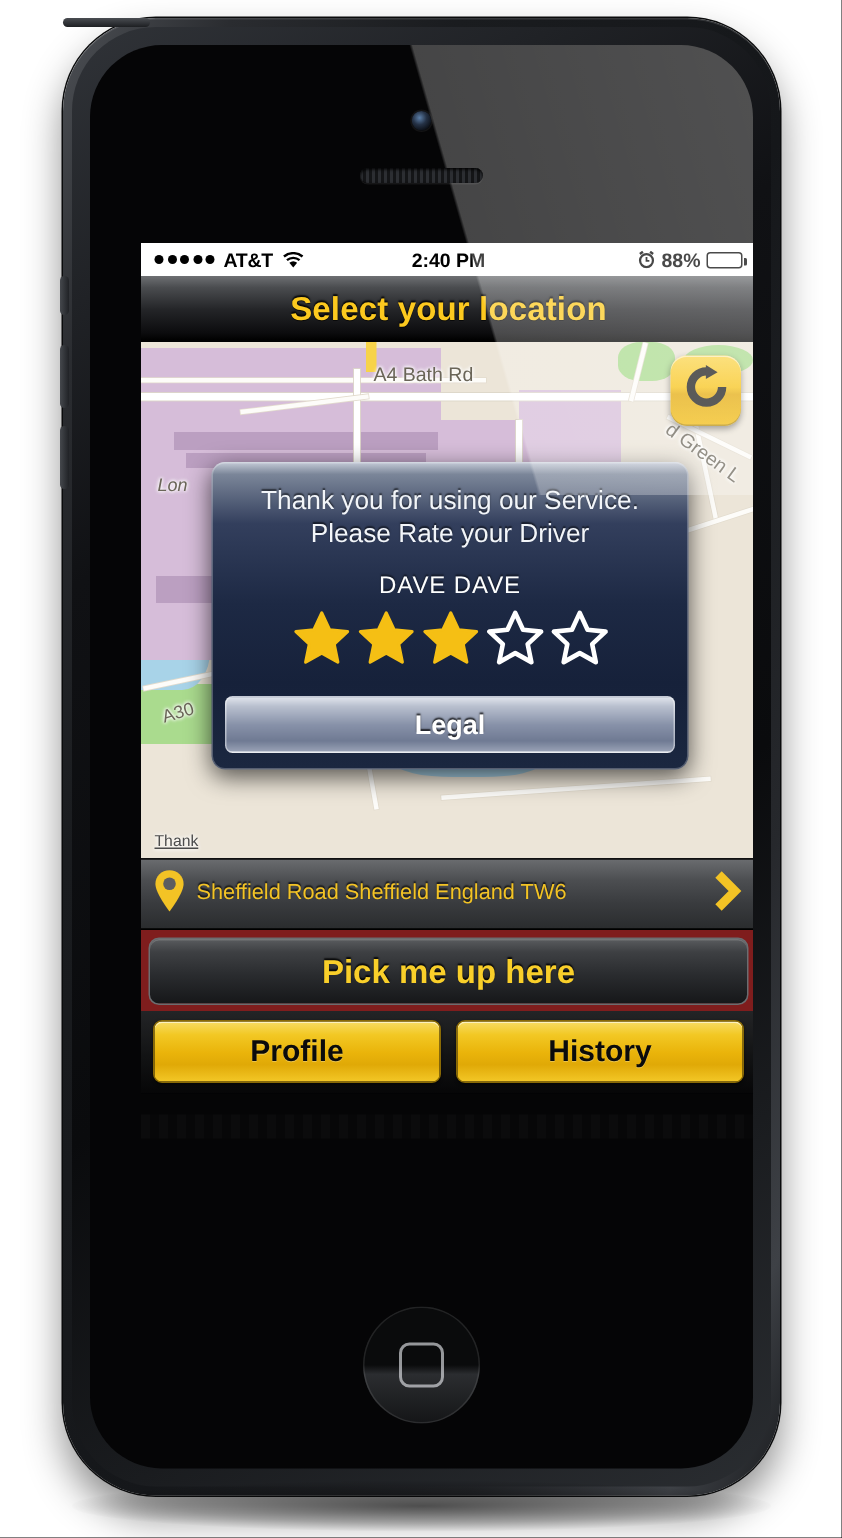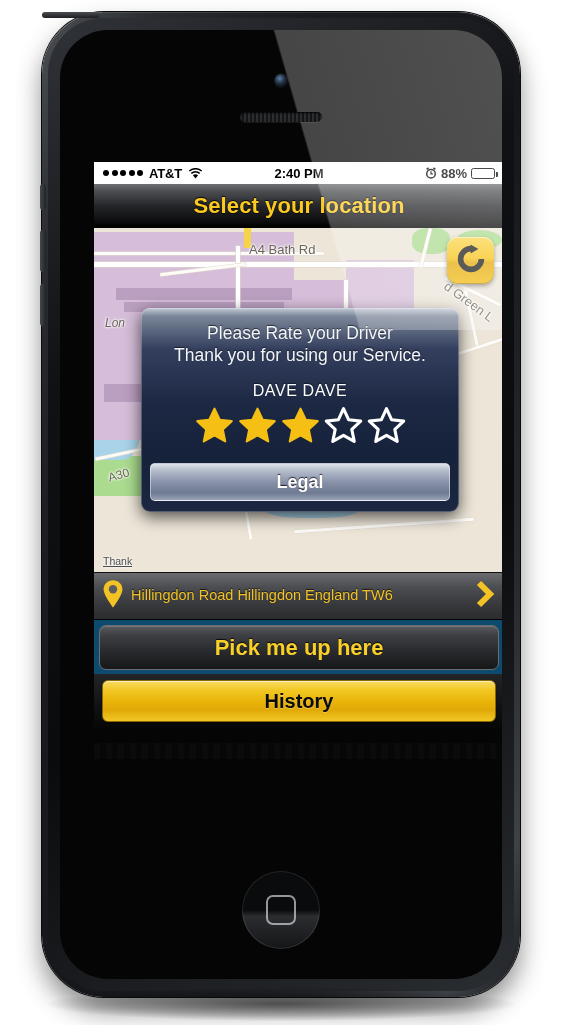--- a/index.html
+++ b/index.html
@@ -220,21 +220,21 @@
   }
   #location-pin-icon { flex:0 0 auto; margin-right:7px; }
   #address-text {
     flex:1; color:#f3c325; font-size:14.5px; line-height:1.22;
     text-shadow:0 -1px 1px rgba(0,0,0,.75);
   }
   #address-chevron-icon { flex:0 0 auto; margin-left:4px; margin-right:3px; }
 
   
   #pickup-section {
-    background:#0c4a6e; padding:5px 5px 4px;
+    background:#7f1d1d; padding:5px 5px 4px;
   }
   #pickup-button {
     height:45px; border-radius:7px;
     background:linear-gradient(180deg,#5a5c5f 0%,#3e4043 20%,#2a2c2f 55%,#161719 100%);
     border:1px solid #6b6d70;
     display:flex; align-items:center; justify-content:center;
     box-shadow:inset 0 1px 0 rgba(255,255,255,.16);
   }
   #pickup-label {
     color:#f9cf2a; font-size:22px; font-weight:bold;
@@ -377,22 +377,22 @@
               <span>
                 <svg width="30" height="30" viewBox="0 0 30 30">
                   <path d="M15 4.6 A10.4 10.4 0 1 0 25.4 15" stroke="#1a1a18" stroke-width="5.6" fill="none" stroke-linecap="butt"></path>
                   <path d="M14.6 0.4 L22.4 5.1 L14.6 9.6 Z" fill="#1a1a18"></path>
                 </svg>
               </span>
             </div>
 
             <div id="rating-dialog">
               <div id="dialog-message">
+                <div>Thank you for using our Service.</div>
                 <div>Please Rate your Driver</div>
-                <div>Thank you for using our Service.</div>
               </div>
               <div id="driver-name">DAVE DAVE</div>
               <div id="star-rating">
                 <span class="star">
                   <svg width="41" height="39" viewBox="0 0 24 24">
                       <path d="M12 1.6 L15.2 8.5 L22.6 9.3 L17.1 14.4 L18.6 21.8 L12 18.1 L5.4 21.8 L6.9 14.4 L1.4 9.3 L8.8 8.5 Z" fill="#f5bf14" stroke="#f5bf14" stroke-width="1.3" stroke-linejoin="round"></path>
                     </svg>
                 </span>
                 <span class="star">
                   <svg width="41" height="39" viewBox="0 0 24 24">
@@ -422,37 +422,40 @@
           </div>
 
           <div id="address-bar">
             <span id="location-pin-icon">
               <svg width="22" height="30" viewBox="0 0 22 30">
                 <path d="M11 1.2 C5.6 1.2 1.6 5.2 1.6 10.3 C1.6 16.4 11 28.6 11 28.6 C11 28.6 20.4 16.4 20.4 10.3 C20.4 5.2 16.4 1.2 11 1.2 Z" fill="#f3c325"></path>
                 <circle cx="11" cy="10.2" r="4.2" fill="#5c5d60"></circle>
               </svg>
             </span>
             <div id="address-text">
-              <div>Hillingdon Road Hillingdon England TW6</div>
+              <div>Sheffield Road Sheffield England TW6</div>
             </div>
             <span id="address-chevron-icon">
               <svg width="20" height="30" viewBox="0 0 20 30">
                 <path d="M4 4 L15 15 L4 26" stroke="#f3c325" stroke-width="6" fill="none" stroke-linecap="butt" stroke-linejoin="miter"></path>
               </svg>
             </span>
           </div>
 
           <div id="pickup-section">
             <div id="pickup-button">
               <span id="pickup-label">Pick me up here</span>
             </div>
           </div>
 
           <div id="bottom-actions">
             <div class="yellow-btn">
+              <span>Profile</span>
+            </div>
+            <div class="yellow-btn">
               <span>History</span>
             </div>
           </div>
 
           <div id="empty-area"></div>
 
         </div>
       </div>
 
     </div>

